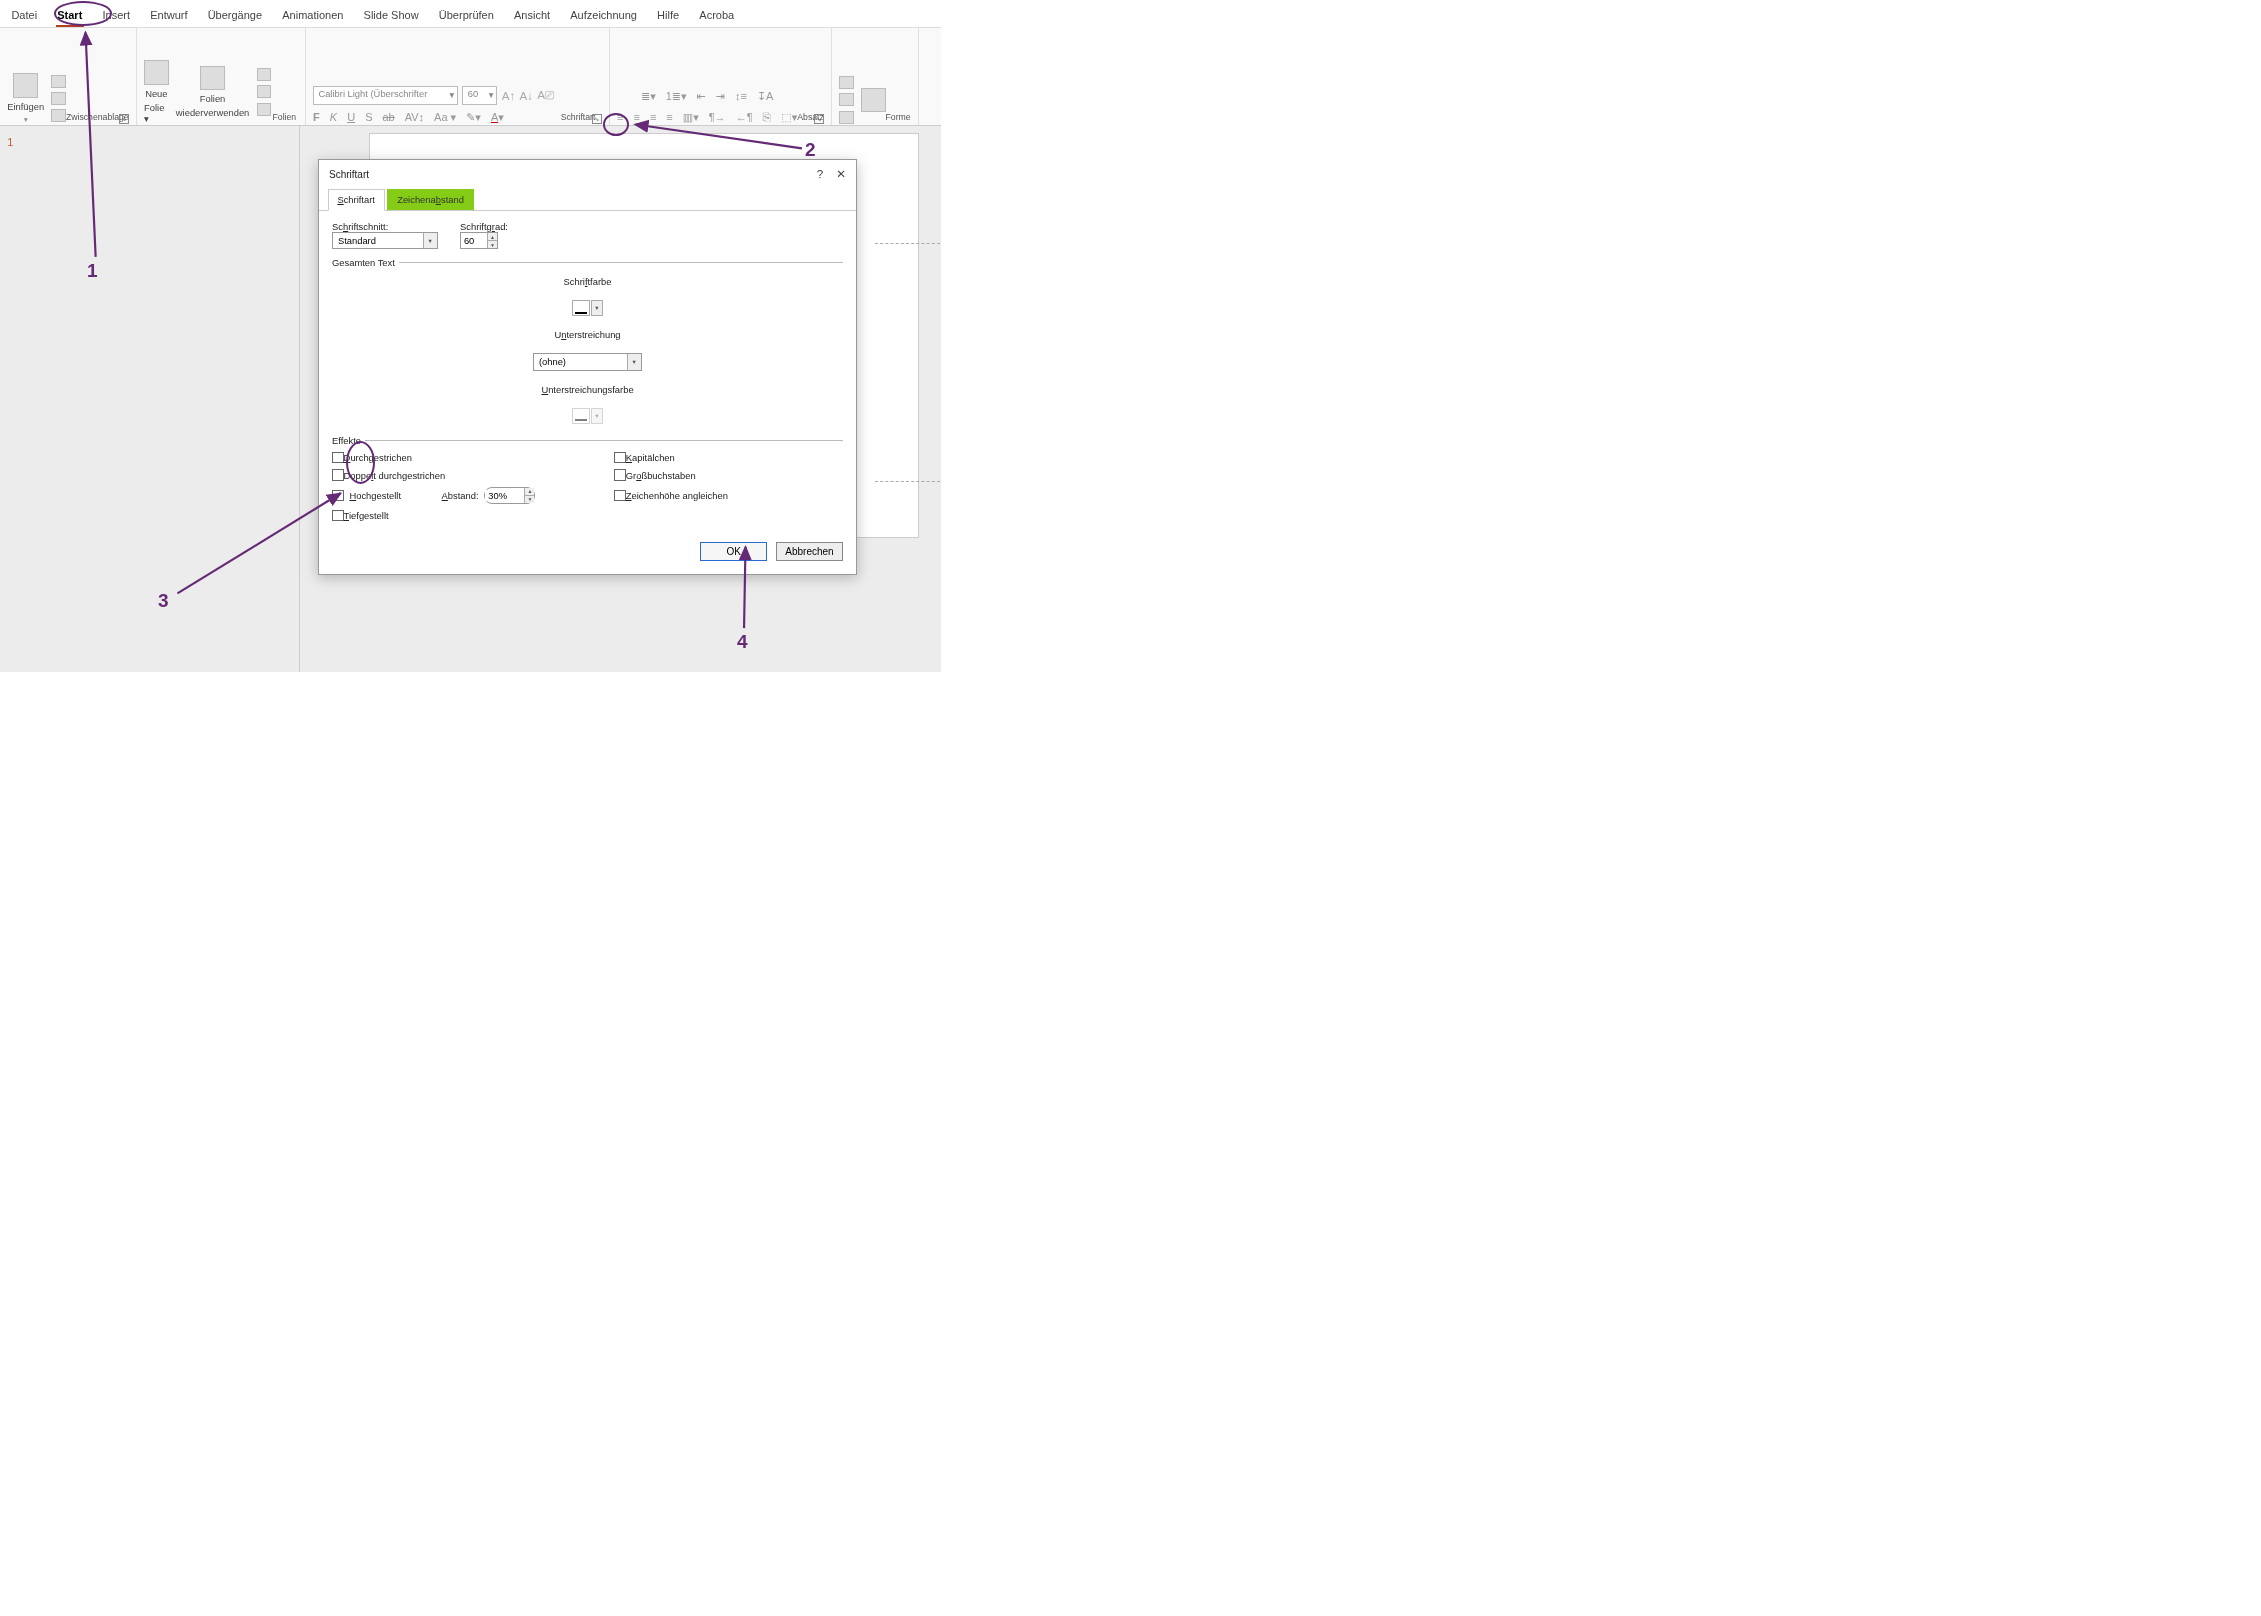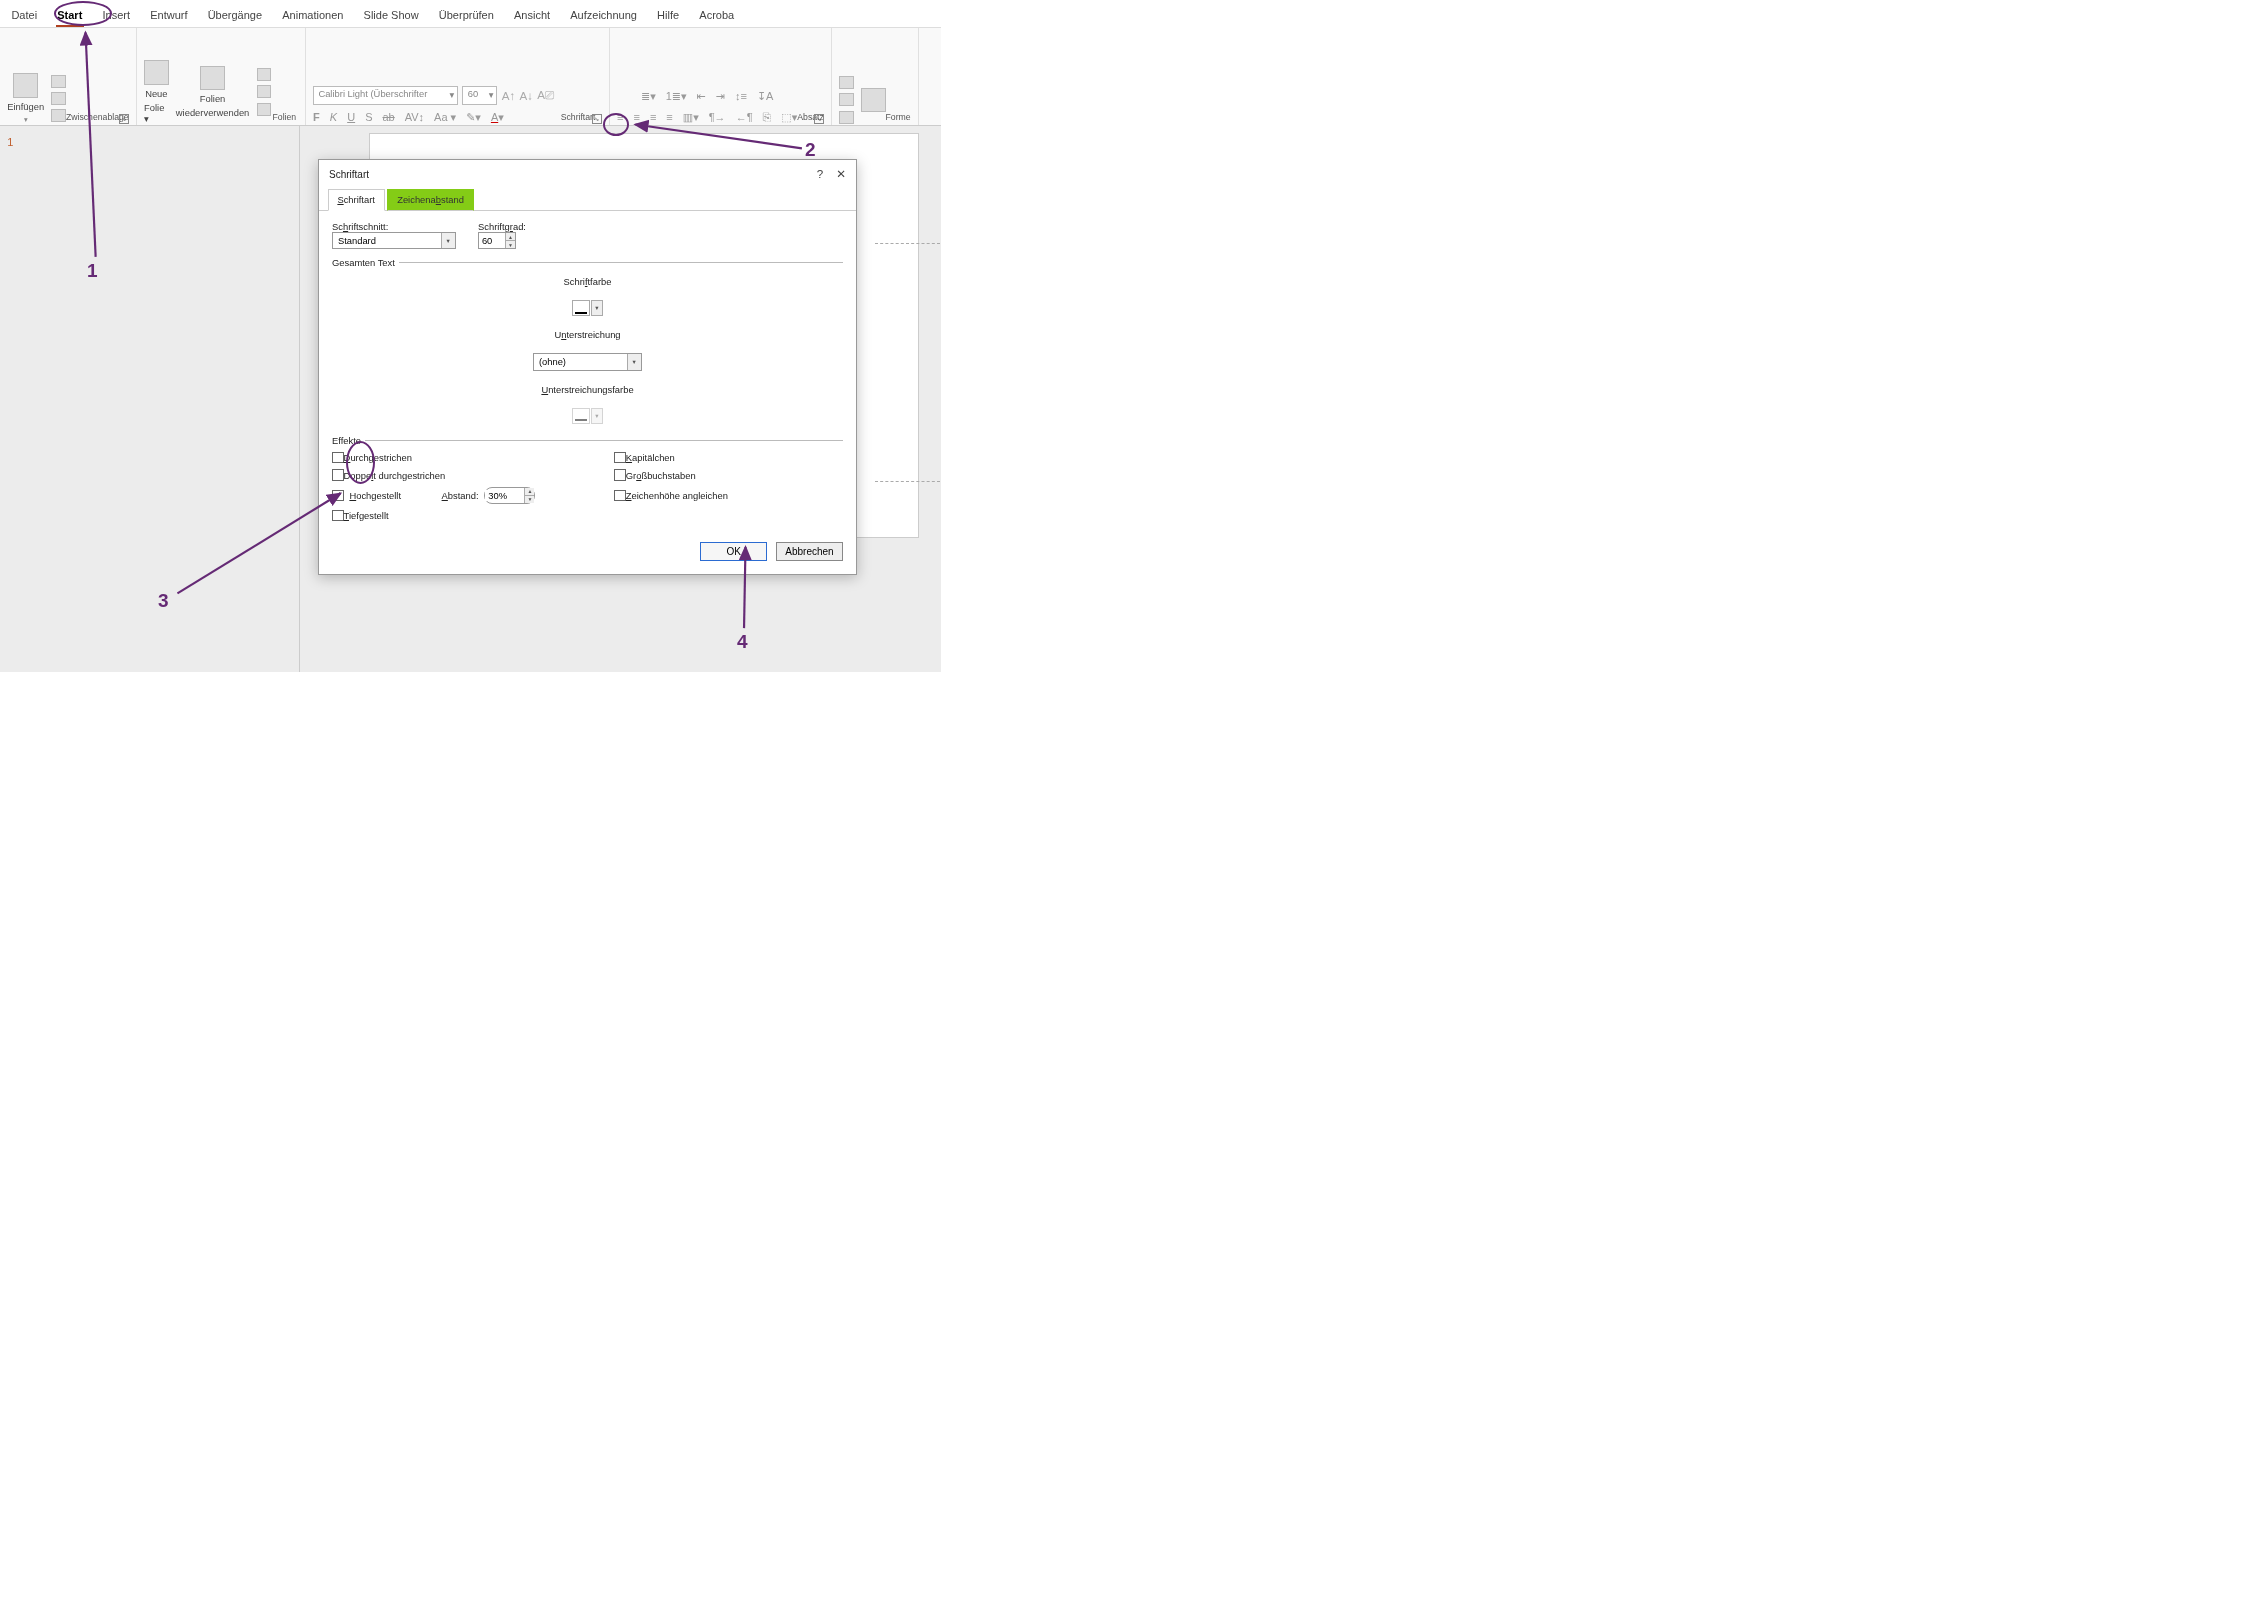--- a/index.html
+++ b/index.html
@@ -245,21 +245,21 @@
     </div>
     <div class="dlg-tab">
       <span>Zeichena</span><span class="underline-key">b</span><span>stand</span>
     </div>
   </div>
   <div class="dlg-body">
 
     <div style="display:flex; gap:22px;">
       <div>
         <div class="label">Sc<span class="underline-key">h</span>riftschnitt:</div>
-        <div class="combo" style="width:124px;">
+        <div class="combo" style="width:106px;">
           <input class="combo-input" value="Standard" style="">
           <span class="arrow">▾</span>
         </div>
       </div>
       <div>
         <div class="label">Schriftg<span class="underline-key">r</span>ad:</div>
         <div class="spinner">
           <input value="60" style="">
           <span class="sp-btns">
               <span>▲</span>

